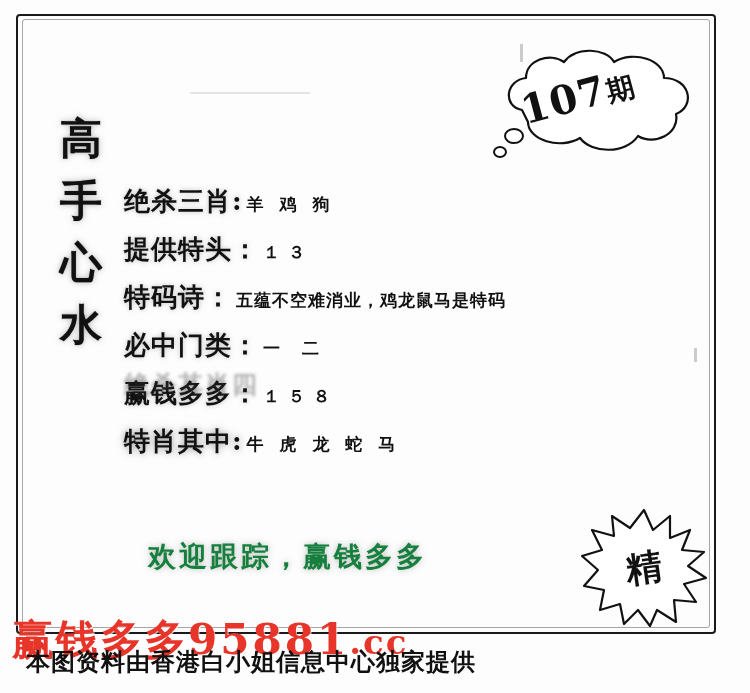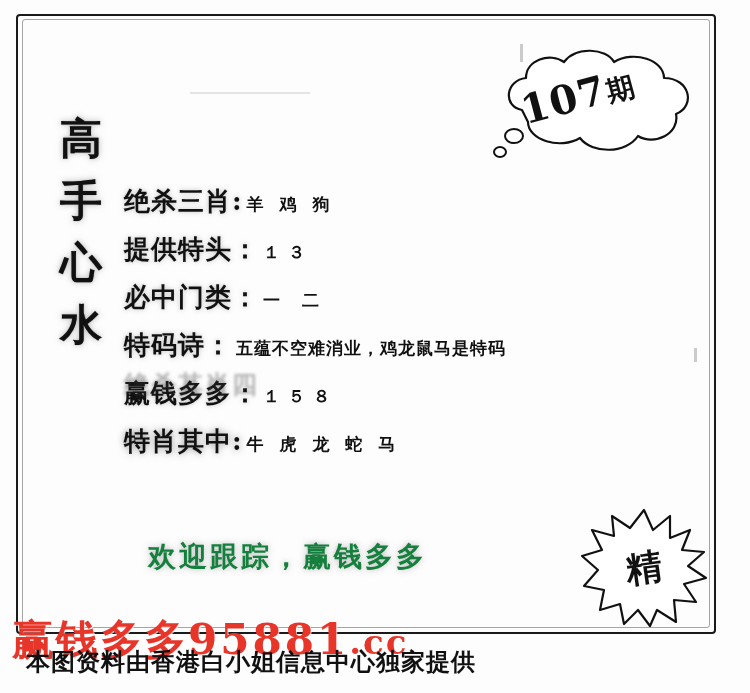--- a/index.html
+++ b/index.html
@@ -243,27 +243,27 @@
 
   <div class="rows">
     <div class="row">
       <span class="lbl">绝杀三肖:</span>
       <span class="val">羊 鸡 狗</span>
     </div>
     <div class="row smallgap">
       <span class="lbl">提供特头：</span>
       <span class="val">１３</span>
     </div>
+    <div class="row poem">
+      <span class="lbl">特码诗：</span>
+      <span class="val">五蕴不空难消业，鸡龙鼠马是特码</span>
+    </div>
     <div class="row smallgap">
       <span class="lbl">必中门类：</span>
       <span class="val">一  二</span>
-    </div>
-    <div class="row poem">
-      <span class="lbl">特码诗：</span>
-      <span class="val">五蕴不空难消业，鸡龙鼠马是特码</span>
     </div>
     <div class="row smallgap">
       <span class="lbl">赢钱多多：</span>
       <span class="val">１５８</span>
     </div>
     <div class="row smudge">
       <span class="lbl">特肖其中:</span>
       <span class="val">牛 虎 龙 蛇 马</span>
     </div>
   </div>

